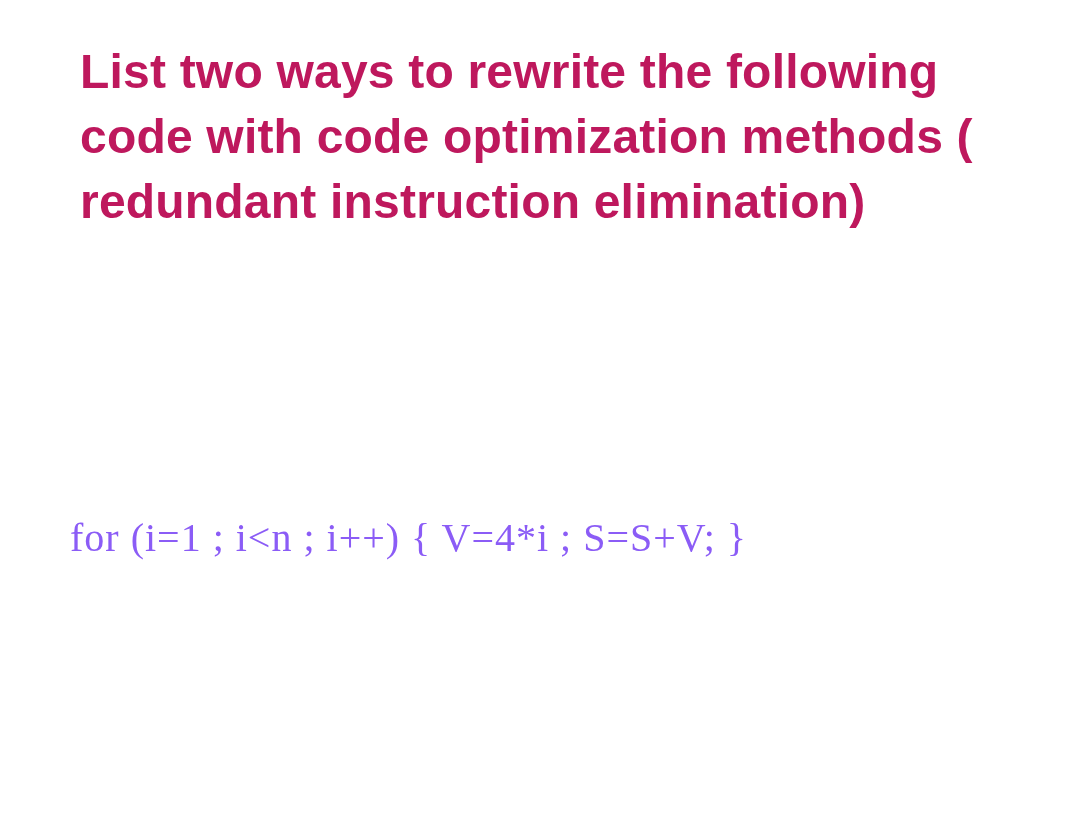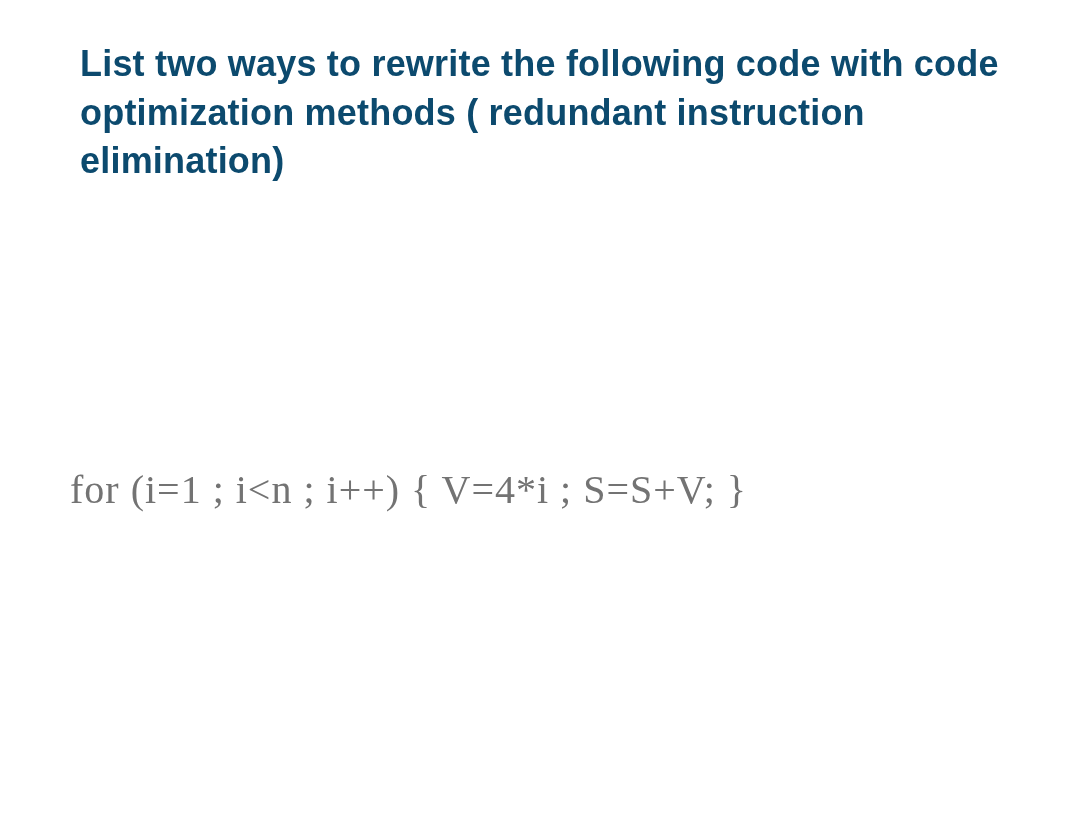--- a/index.html
+++ b/index.html
@@ -15,31 +15,31 @@
       position: relative;
     }
     .page {
       width: 100%;
       height: 100%;
       background: #ffffff;
       padding: 40px 70px 40px 80px;
       position: relative;
     }
     .question-text {
-      font-size: 36px;
+      font-size: 48px;
       font-weight: 700;
-      color: #0c4a6e;
+      color: #be185d;
       line-height: 1.35;
       letter-spacing: 0.2px;
       margin-bottom: 280px;
     }
     .handwritten-code {
       font-family: 'Comic Sans MS', 'Segoe Script', cursive;
       font-size: 40px;
-      color: #737373;
+      color: #8b5cf6;
       font-weight: 400;
       letter-spacing: 1px;
       white-space: nowrap;
       margin-left: -10px;
       margin-top: 29px;
     }
   </style>
 </head>
 <body>
 

